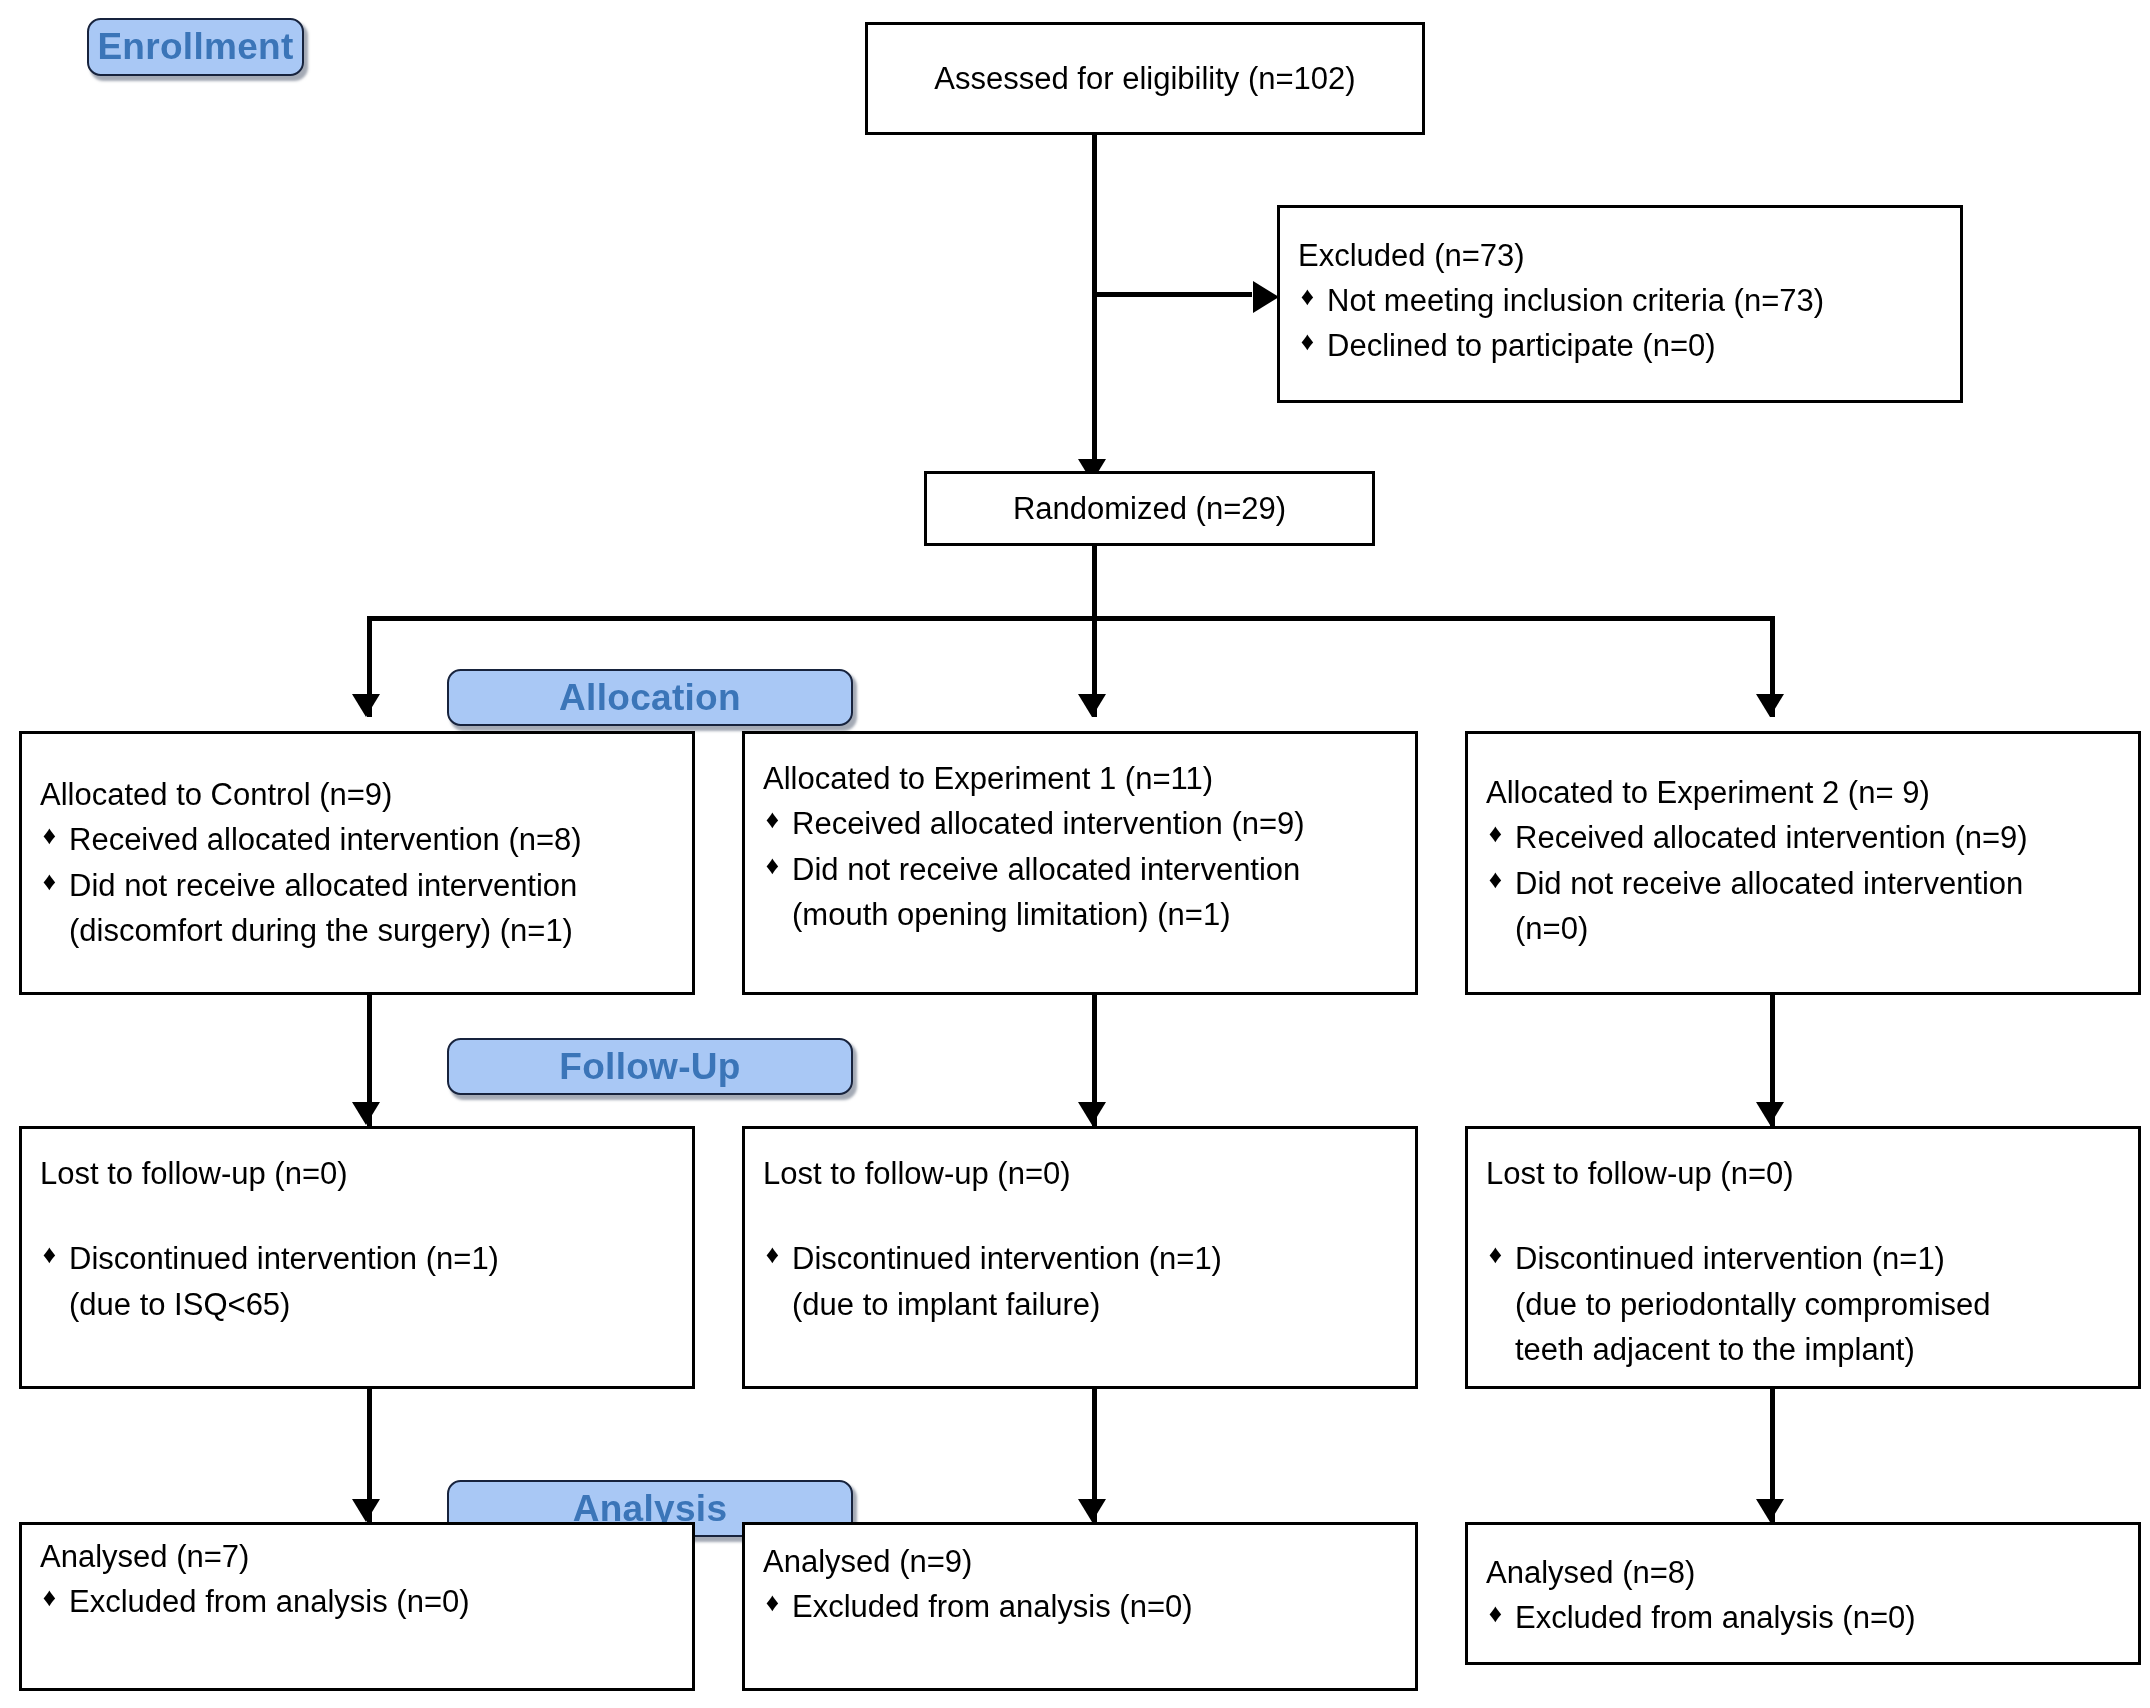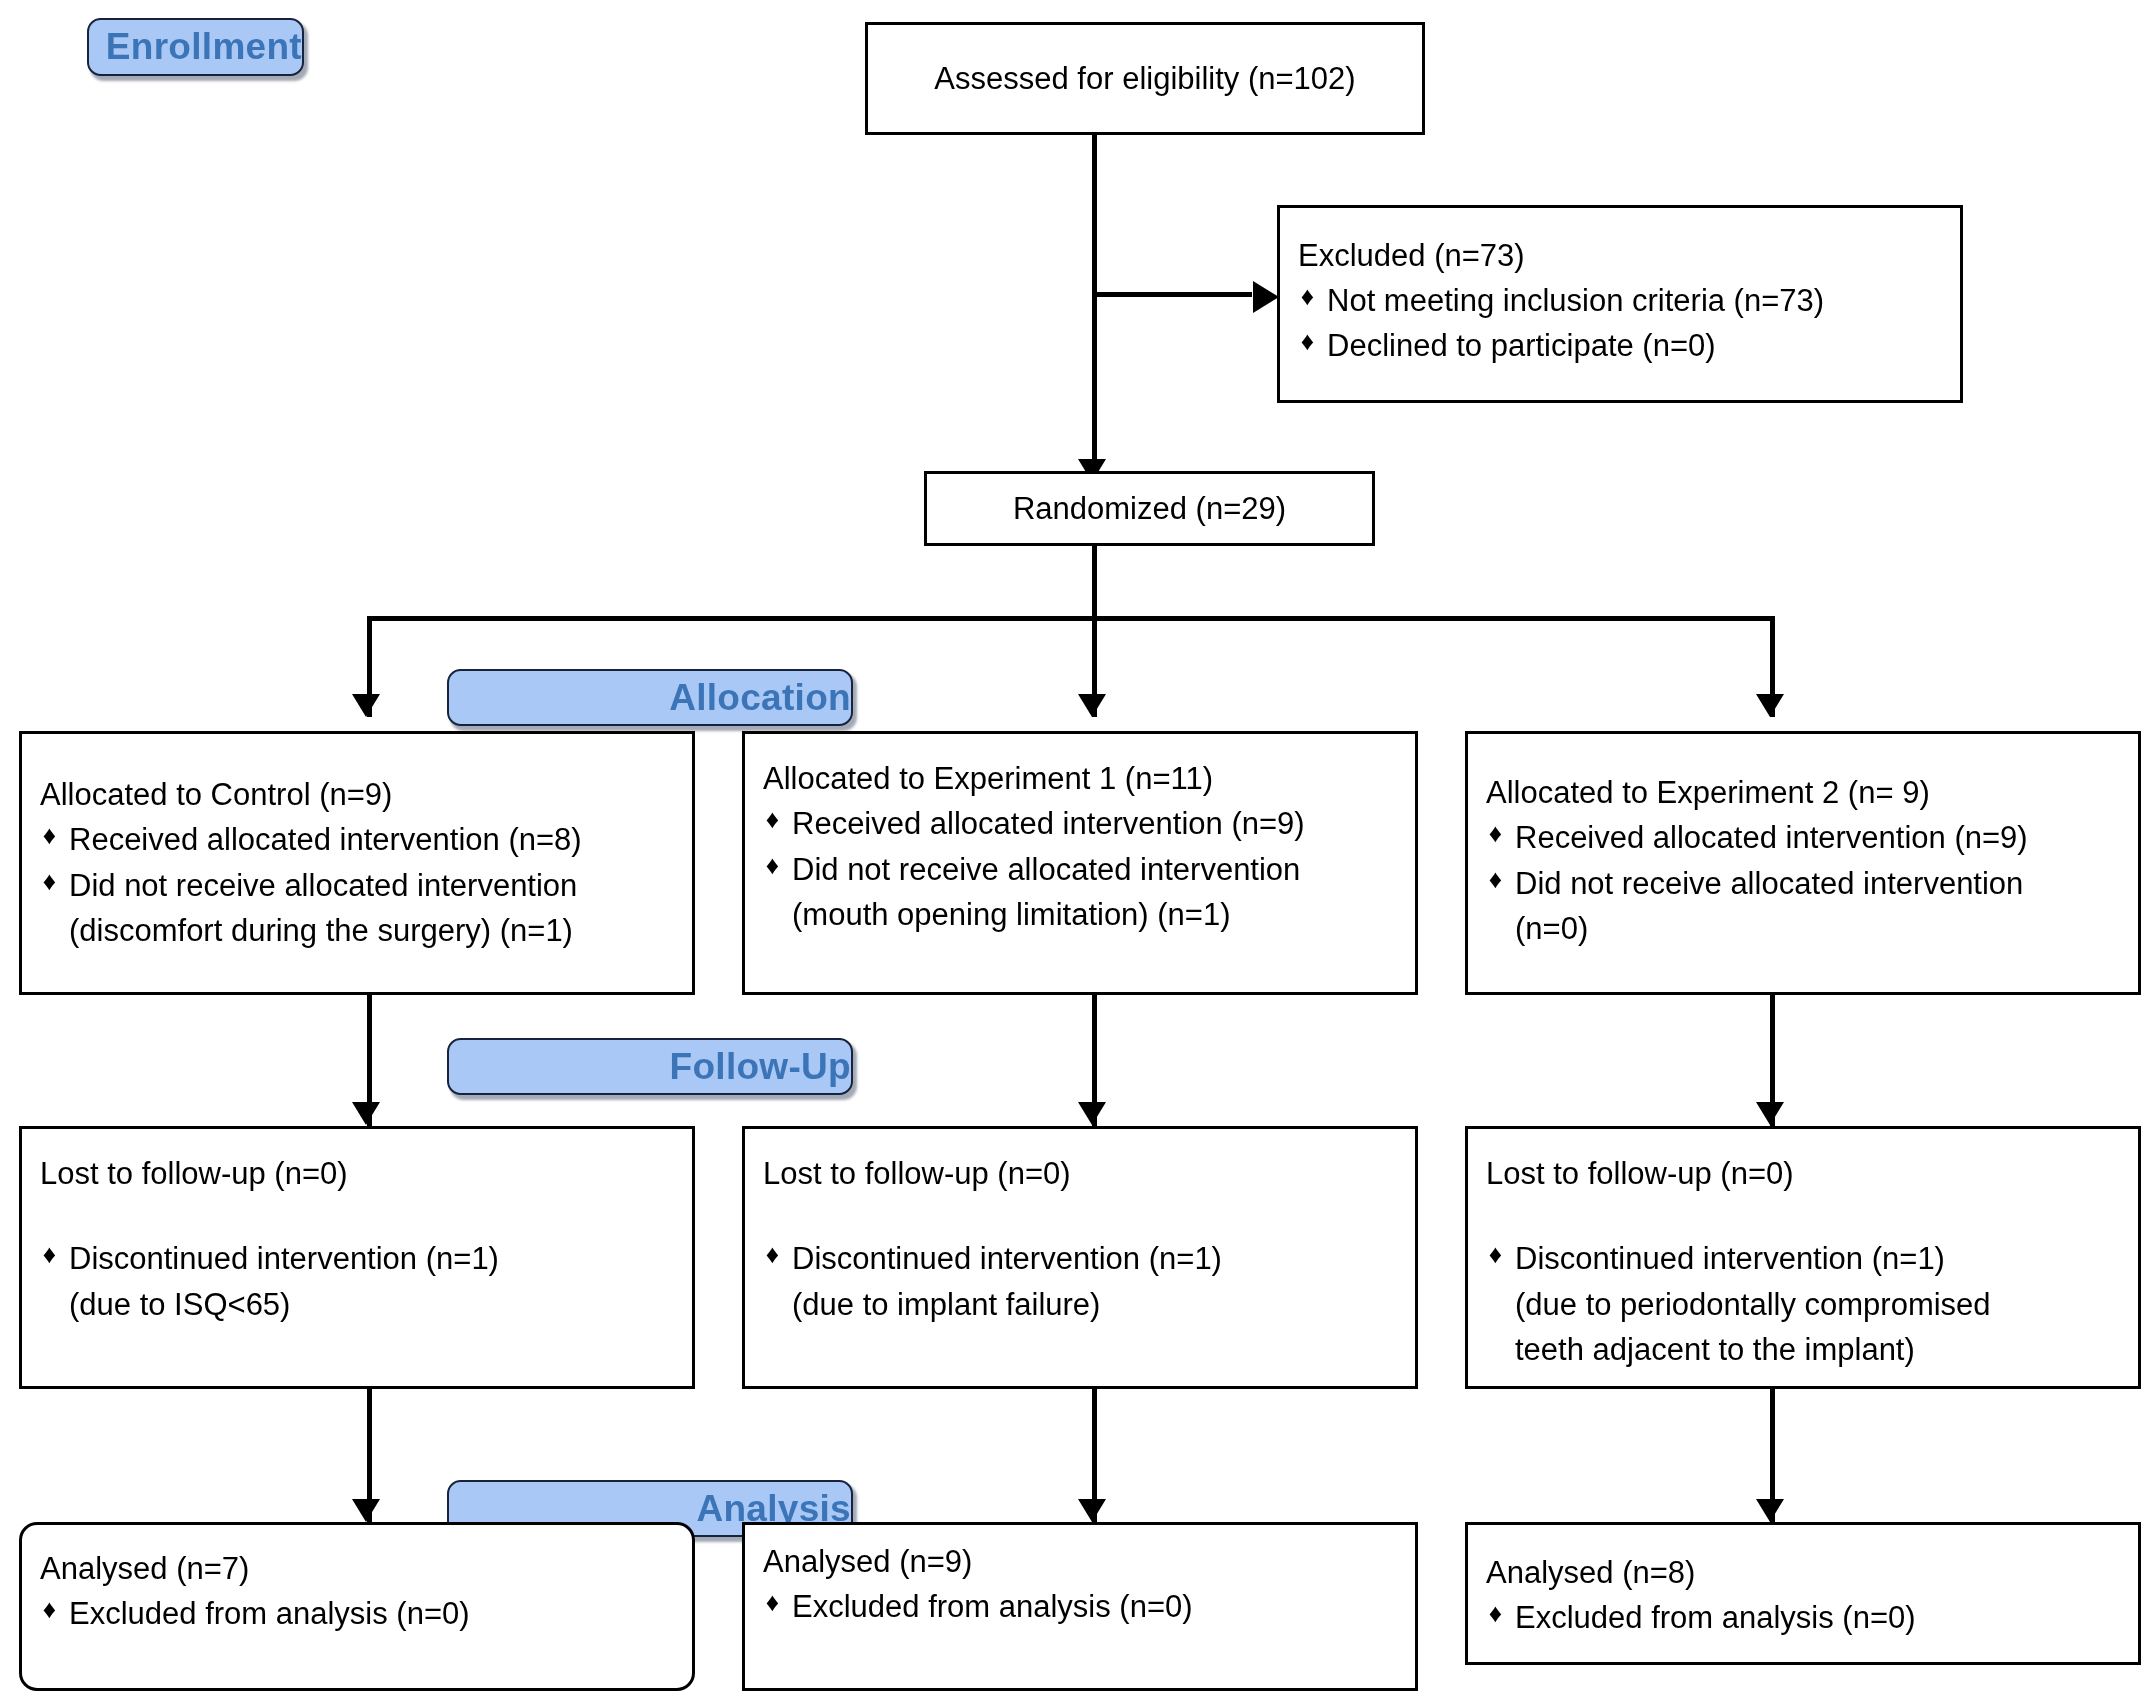--- a/index.html
+++ b/index.html
@@ -68,21 +68,21 @@
     box-sizing:border-box;
     background:#a9c8f5;
     border:2.7px solid #17233d;
     border-radius:13.7px;
     box-shadow:3.4px 4.1px 2.7px rgba(90,100,120,0.55);
     color:#3b75b8;
     font-weight:bold;
     font-size:37px;
     display:flex;
     align-items:center;
-    justify-content:flex-end;
+    justify-content:center;
     letter-spacing:0.3px;
   }
 
   
   .vline{position:absolute;background:#000000;width:4.8px;}
   .hline{position:absolute;background:#000000;height:4.8px;}
   .arrow-down{
     position:absolute;
     width:0;height:0;
     border-left:14.3px solid transparent;
@@ -253,21 +253,21 @@
     <ul>
       <li>
         <span class="bullet">♦</span>
         <span>Discontinued intervention (n=1)</span>
         <span class="cont">(due to periodontally compromised</span>
         <span class="cont">teeth adjacent to the implant)</span>
       </li>
     </ul>
   </div>
 
-  <div class="box" style="left:19px; top:1522px; width:676px; height:169px; padding-top:21px;border-radius:18px;">
+  <div class="box" style="left:19px; top:1522px; width:676px; height:169px; padding-top:9px;">
     <span class="headline">Analysed (n=7)</span>
     <ul>
       <li>
         <span class="bullet">♦</span>
         <span>Excluded from analysis (n=0)</span>
       </li>
     </ul>
   </div>
 
   <div class="box" style="left:742px; top:1522px; width:676px; height:169px; padding-top:14px;">

